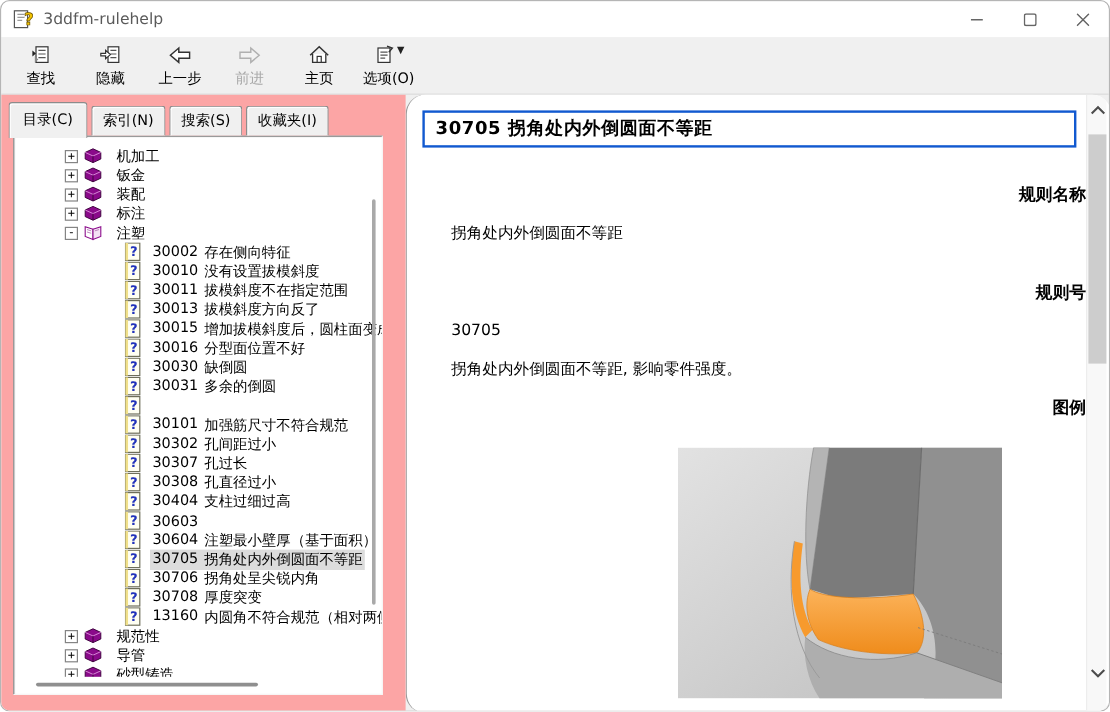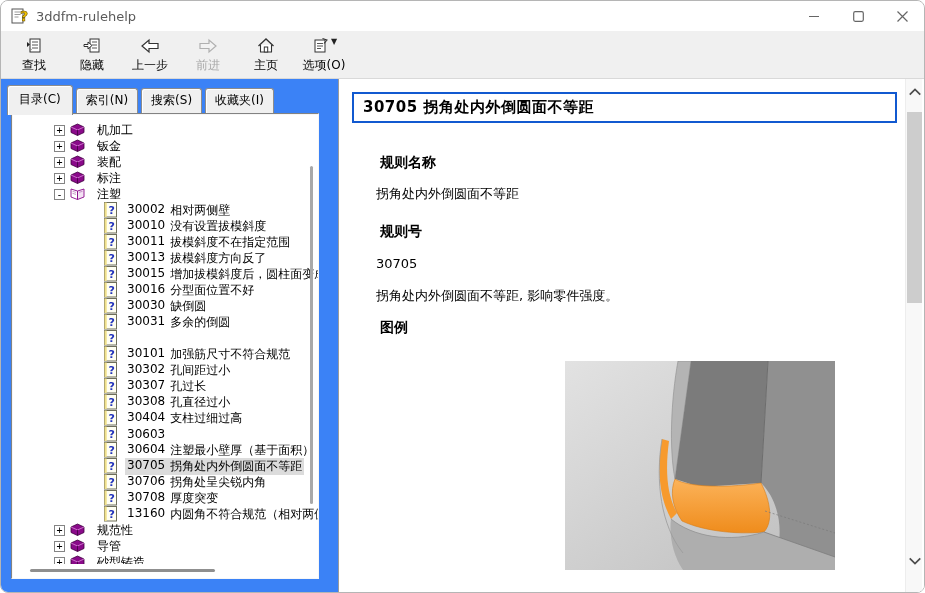--- a/index.html
+++ b/index.html
@@ -16,22 +16,22 @@
   
   .toolbar{position:absolute;left:0;top:30px;width:100%;height:48px;background:#f0f0f0;border-bottom:1px solid #d9d9d9;display:flex;align-items:center;padding-left:4px;}
   .tb-btn{width:58px;height:44px;display:flex;flex-direction:column;align-items:center;justify-content:center;gap:1px;font-size:12px;color:#000;}
   .tb-btn svg{flex:none;}
   .tb-btn.disabled{color:#a8a8a8;}
   .tb-opt-row{display:flex;align-items:flex-start;}
   .dd-arrow{font-size:8px;line-height:8px;margin-top:2px;color:#222;}
 
   
   .body-area{position:absolute;left:0;top:78px;width:100%;height:515px;background:#f0f0f0;}
-  .left-pane{position:absolute;left:0;top:0;width:337px;height:100%;background:#3b82f6;}
-  .right-pane{position:absolute;left:337px;top:0;width:588px;height:100%;background:#ffffff;border-left:1px solid #9b9b9b;overflow:hidden;}
+  .left-pane{position:absolute;left:0;top:0;width:337px;height:100%;background:#fca5a5;}
+  .right-pane{position:absolute;left:337px;top:0;width:588px;height:100%;background:#ffffff;border-left:1px solid #9b9b9b;overflow:hidden;border-radius:16px;}
 
   
   .tabs{position:absolute;left:6px;top:6px;display:flex;align-items:flex-end;height:28px;z-index:3;}
   .tab{background:#f0f0f0;border:1px solid #8c8c8c;border-bottom:none;border-radius:3px 3px 0 0;box-shadow:inset 1px 1px 0 #ffffff;padding:3px 9px 4px;font-size:12px;margin-right:3px;white-space:nowrap;color:#000;}
   .tab.selected{padding:5px 11px 7px;margin-bottom:-2px;position:relative;z-index:4;}
 
   
   .tree-box{position:absolute;left:10px;top:34px;width:308px;height:466px;background:#ffffff;border:1px solid #828282;border-right-color:#f7f7f7;border-bottom-color:#f7f7f7;box-shadow:inset 1px 1px 0 #5e5e5e0f;overflow:hidden;}
   .tree-inner{position:absolute;left:1px;top:8px;right:1px;}
   .trow{display:flex;align-items:center;height:16px;font-size:12px;white-space:nowrap;color:#000;}
@@ -42,23 +42,23 @@
   .tsel{padding:0 2px;display:flex;gap:5px;}
   .trow.selected .tsel{background:#dcdcdc;}
   .tree-vscroll{position:absolute;right:5px;top:52px;width:3px;height:338px;background:#a9a9a9;border-radius:2px;}
   .tree-hzone{position:absolute;left:1px;right:1px;bottom:1px;height:13px;background:#ffffff;}
   .tree-hscroll{position:absolute;left:17px;top:5px;width:185px;height:3px;background:#8f8f8f;border-radius:2px;}
 
   
   .content{position:absolute;left:0;top:0;right:21px;bottom:0;overflow:hidden;}
   .rule-title-box{margin:13px 0 0 13px;width:545px;height:31px;border:2px solid #1159d0;background:#fff;display:flex;align-items:center;}
   .rule-title-box span{font-size:15px;font-weight:bold;padding-left:9px;letter-spacing:.5px;}
-  .c-h{font-size:14px;font-weight:bold;padding-left:41px;color:#000;}
+  .c-h{font-size:14px;font-weight:bold;padding-left:41px;color:#000;text-align:right;}
   .c-b{font-size:13px;padding-left:37px;color:#000;}
-  .h1{margin-top:31px}.b1{margin-top:13px}.h2{margin-top:20px}.b2{margin-top:15px}
+  .h1{margin-top:31px}.b1{margin-top:13px}.h2{margin-top:32px}.b2{margin-top:15px}
   .h3{margin-top:18px}.b3{margin-top:16px}.h4{margin-top:14px}
   .example{margin:24px 0 0 226px;width:270px;height:209px;display:block;}
 
   
   .vscrollbar{position:absolute;right:4px;top:0;width:17px;height:100%;background:#f8f8f8;border-left:1px solid #ededed;}
   .sb-up{position:absolute;left:1px;top:8px;width:15px;height:12px;display:flex;justify-content:center;}
   .sb-thumb{position:absolute;left:1px;top:33px;width:15px;height:191px;background:#cdcdcd;}
   .sb-down{position:absolute;left:1px;top:477px;width:15px;height:12px;display:flex;justify-content:center;}
 </style>
 </head>
@@ -231,21 +231,21 @@
               <span class="texpand" style="visibility: hidden;"></span>
               <span class="ticon">
                 <svg width="14" height="16" viewBox="0 0 14 16">
                   <rect x="0.5" y="0.5" width="12" height="14.5" fill="#fffff2" stroke="#6e6e5a"></rect>
                   <rect x="0.5" y="0.5" width="2.2" height="14.5" fill="#f0e08a" stroke="none"></rect>
                   <text x="7.6" y="11.5" font-size="11" font-weight="bold" fill="#2233bb" text-anchor="middle" font-family="DejaVu Sans,sans-serif">?</text>
                 </svg>
               </span>
               <span class="tsel">
                 <span>30002</span>
-                <span>相对两侧壁</span>
+                <span>存在侧向特征</span>
               </span>
             </div>
             <div class="trow lvl2">
               <span class="texpand" style="visibility: hidden;"></span>
               <span class="ticon">
                 <svg width="14" height="16" viewBox="0 0 14 16">
                   <rect x="0.5" y="0.5" width="12" height="14.5" fill="#fffff2" stroke="#6e6e5a"></rect>
                   <rect x="0.5" y="0.5" width="2.2" height="14.5" fill="#f0e08a" stroke="none"></rect>
                   <text x="7.6" y="11.5" font-size="11" font-weight="bold" fill="#2233bb" text-anchor="middle" font-family="DejaVu Sans,sans-serif">?</text>
                 </svg>

